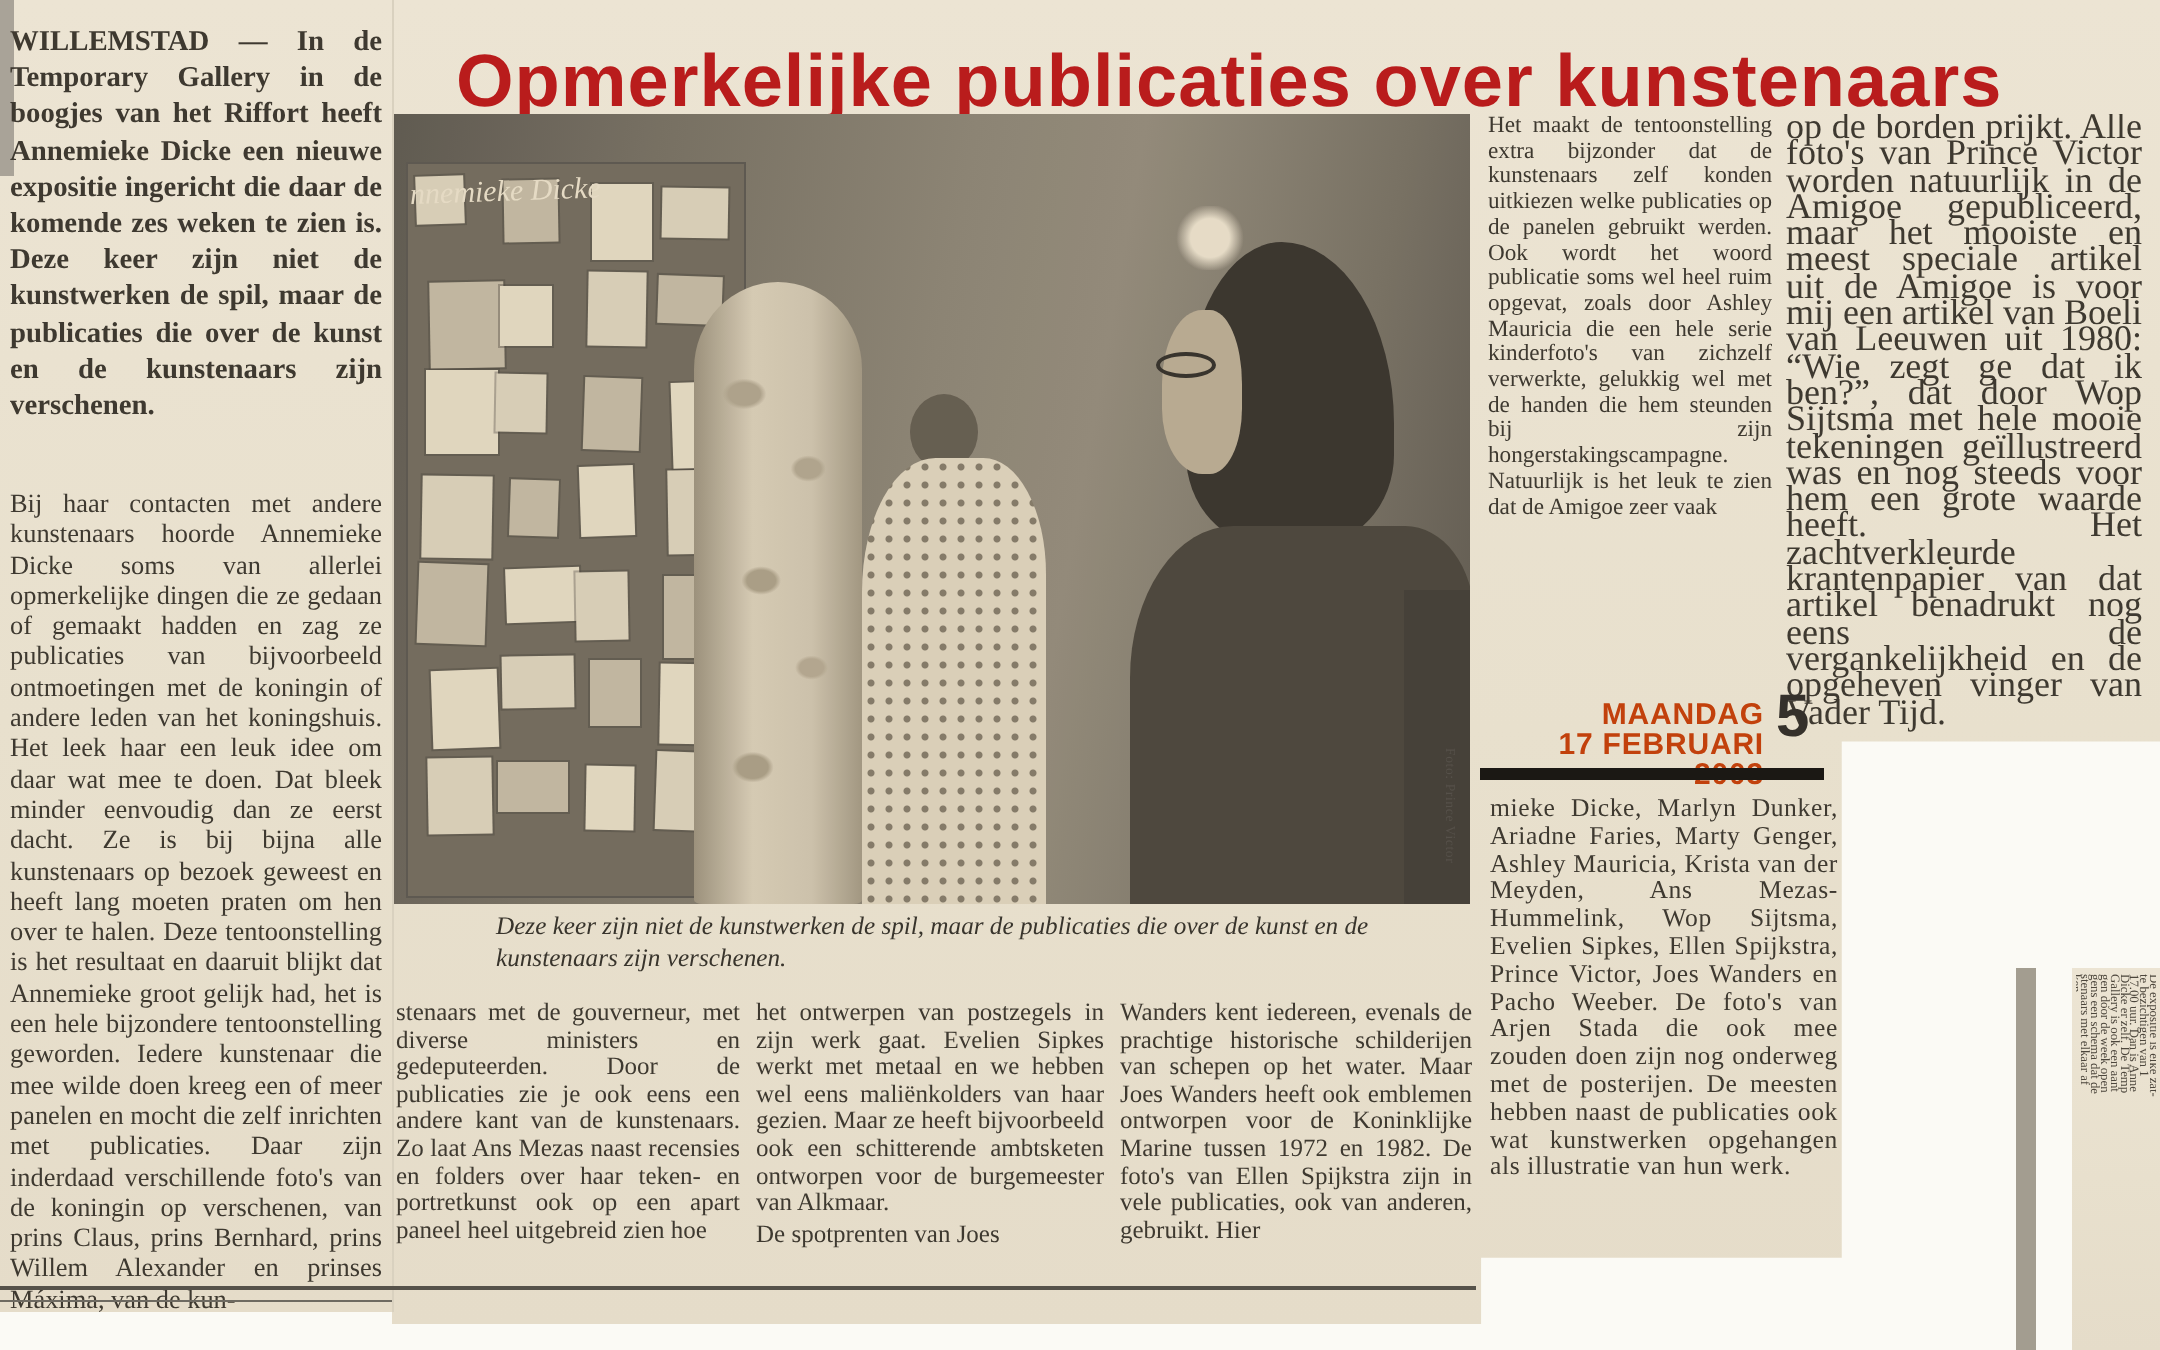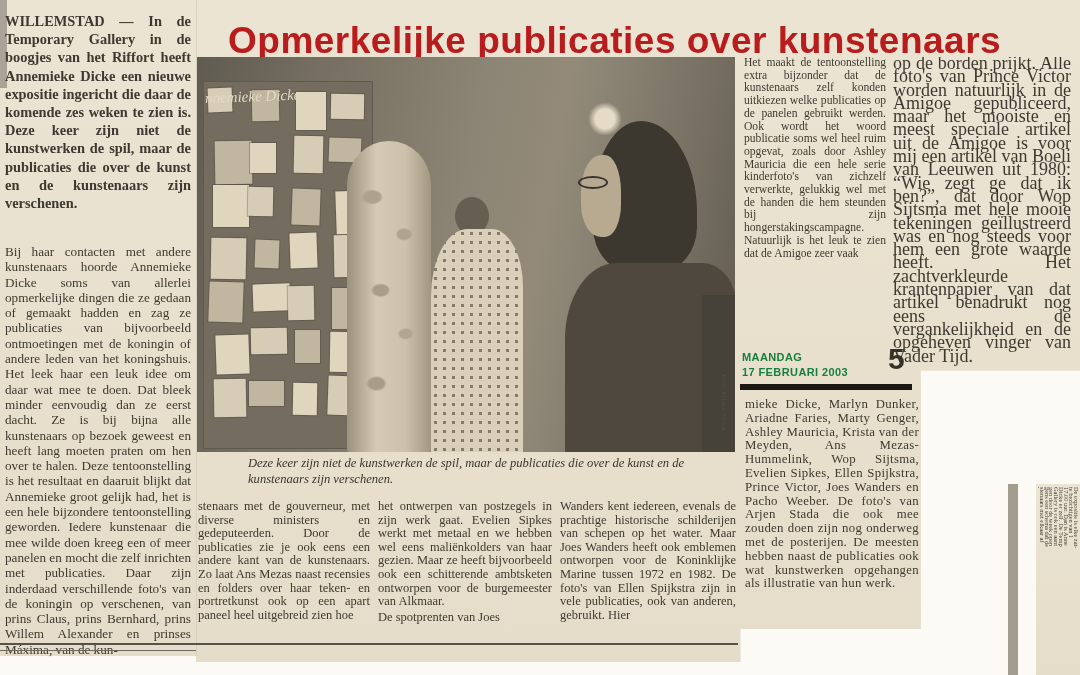--- a/index.html
+++ b/index.html
@@ -35,23 +35,23 @@
 
   #right-col-1 { left:744px; top:57px; width:142px; height:292px; overflow:hidden;
     font-size:11.6px; line-height:12.7px; }
   #right-col-2 { left:893px; top:57px; width:178px; height:310px; overflow:hidden;
     font-size:18px; line-height:13.3px; }
   #right-col-2 p:last-child { margin-top:6px; }
   #names-col { left:745px; top:398px; width:174px; height:228px; overflow:hidden;
     font-size:12.8px; line-height:13.8px; letter-spacing:.3px; }
 
   
-  #date-banner { position:absolute; left:742px; top:350px; width:140px; text-align:left;
-    font-family:"Liberation Sans", sans-serif; font-weight:bold; color:#15803d;
-    font-size:11px; line-height:15px; letter-spacing:.4px; }
+  #date-banner { position:absolute; left:742px; top:350px; width:140px; text-align:right;
+    font-family:"Liberation Sans", sans-serif; font-weight:bold; color:#c2410c;
+    font-size:15px; line-height:15px; letter-spacing:.4px; }
   #page-number { position:absolute; left:888px; top:342px; width:30px;
     font-family:"Liberation Sans", sans-serif; font-weight:bold; font-size:30px; color:#35312b; }
   #date-rule { position:absolute; left:740px; top:384px; width:172px; height:6px; background:#1b1814; }
 
   
   #rule-bottom-long { position:absolute; left:0; top:643px; width:738px; height:2px; background:#56524a; }
   #rule-bottom-left { position:absolute; left:0; top:650px; width:196px; height:1px; background:#6e6a61; }
 
   
   #photo { position:absolute; left:197px; top:57px; width:538px; height:395px; overflow:hidden;

